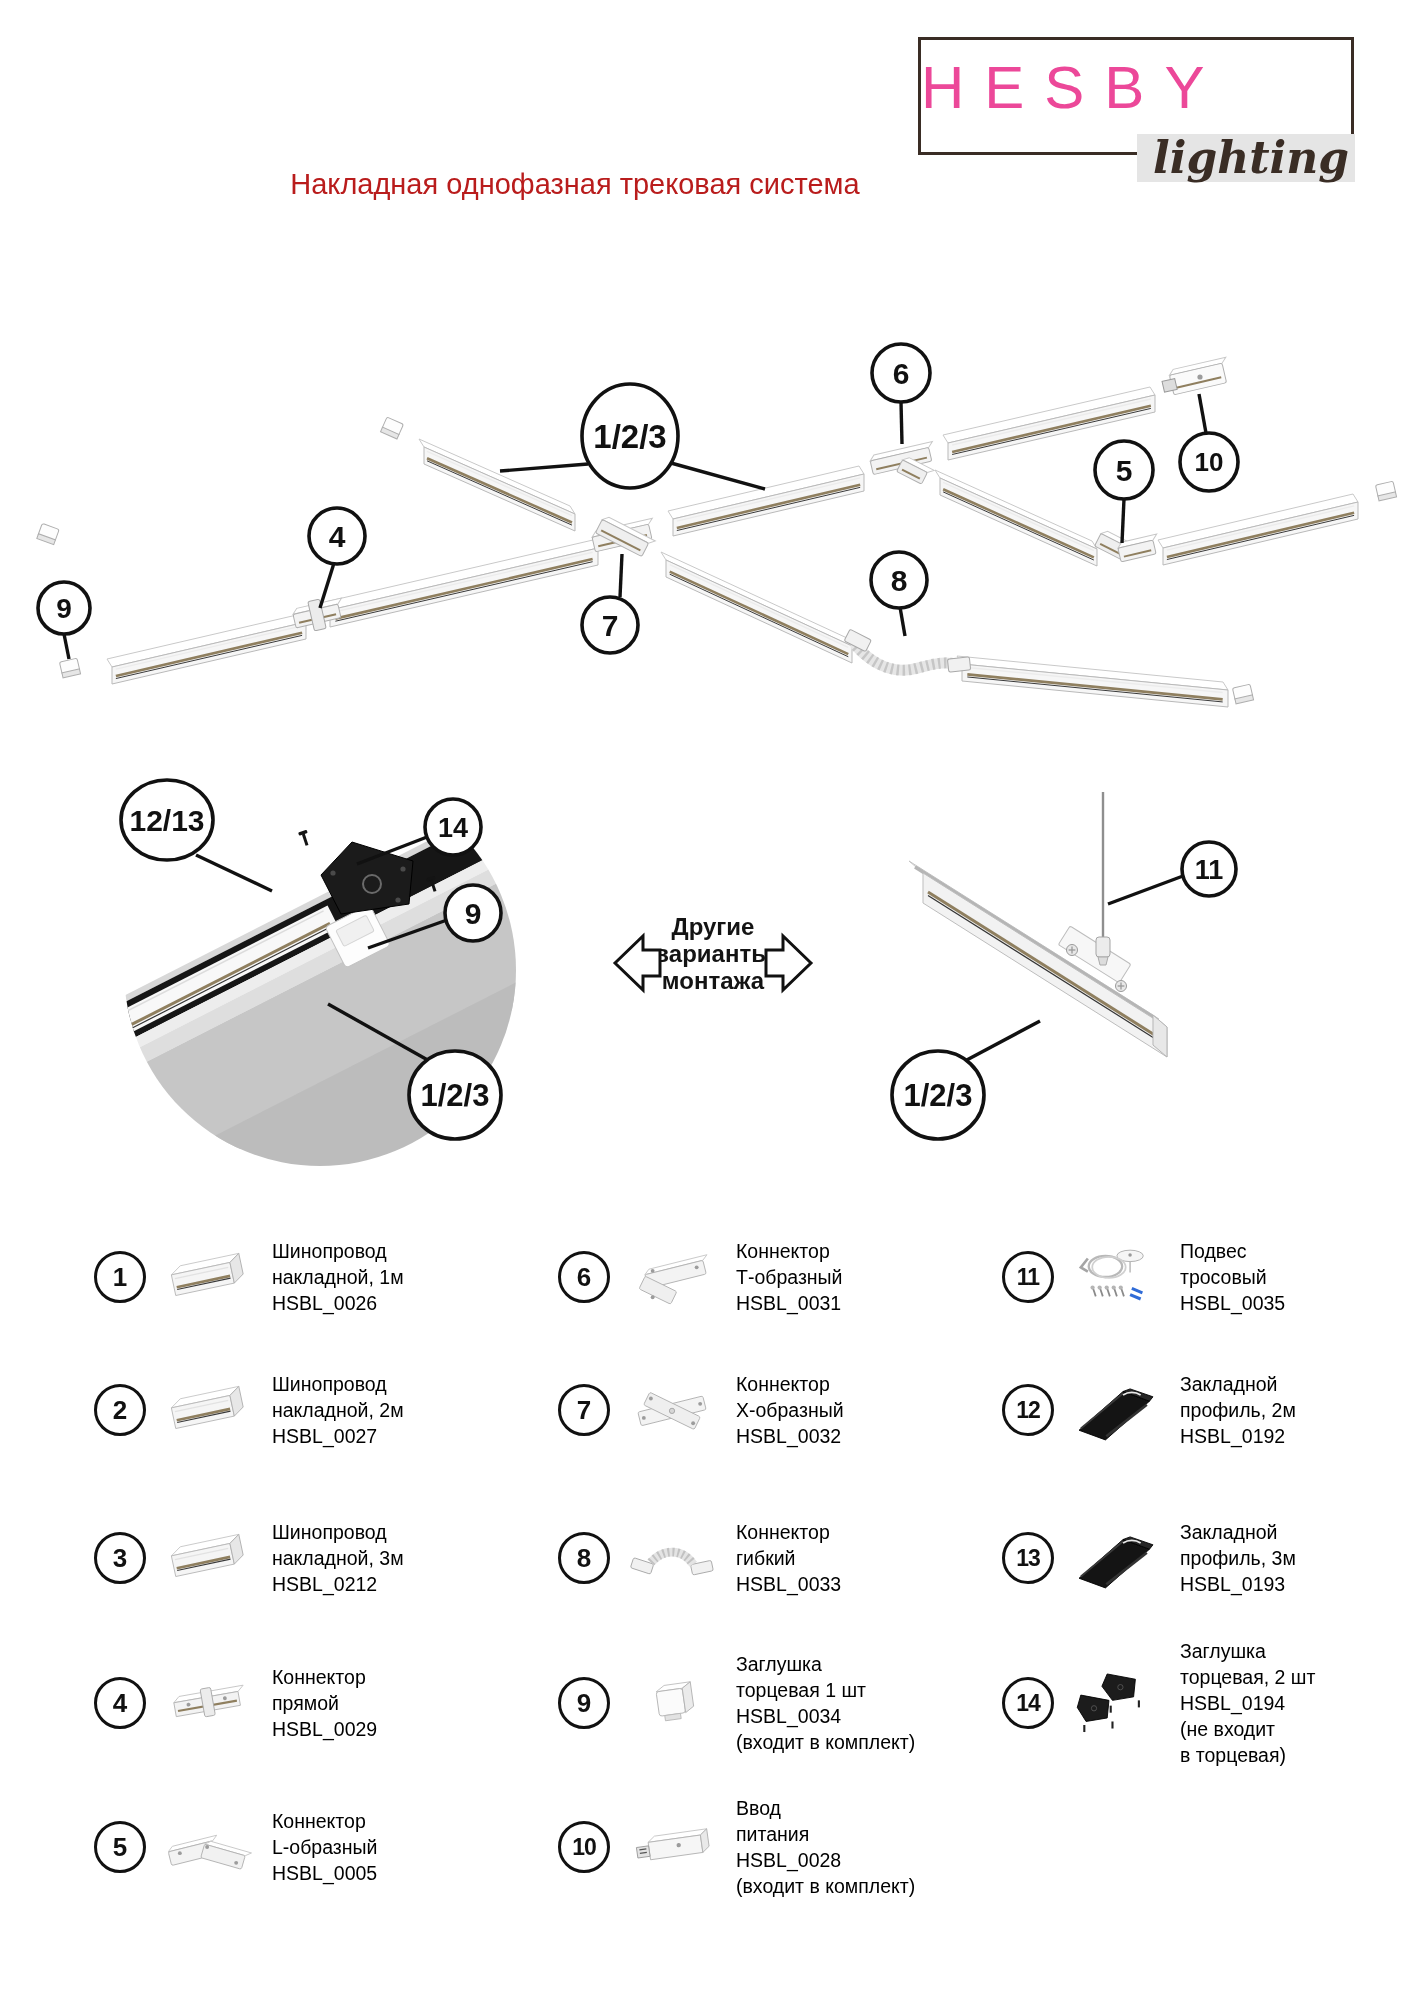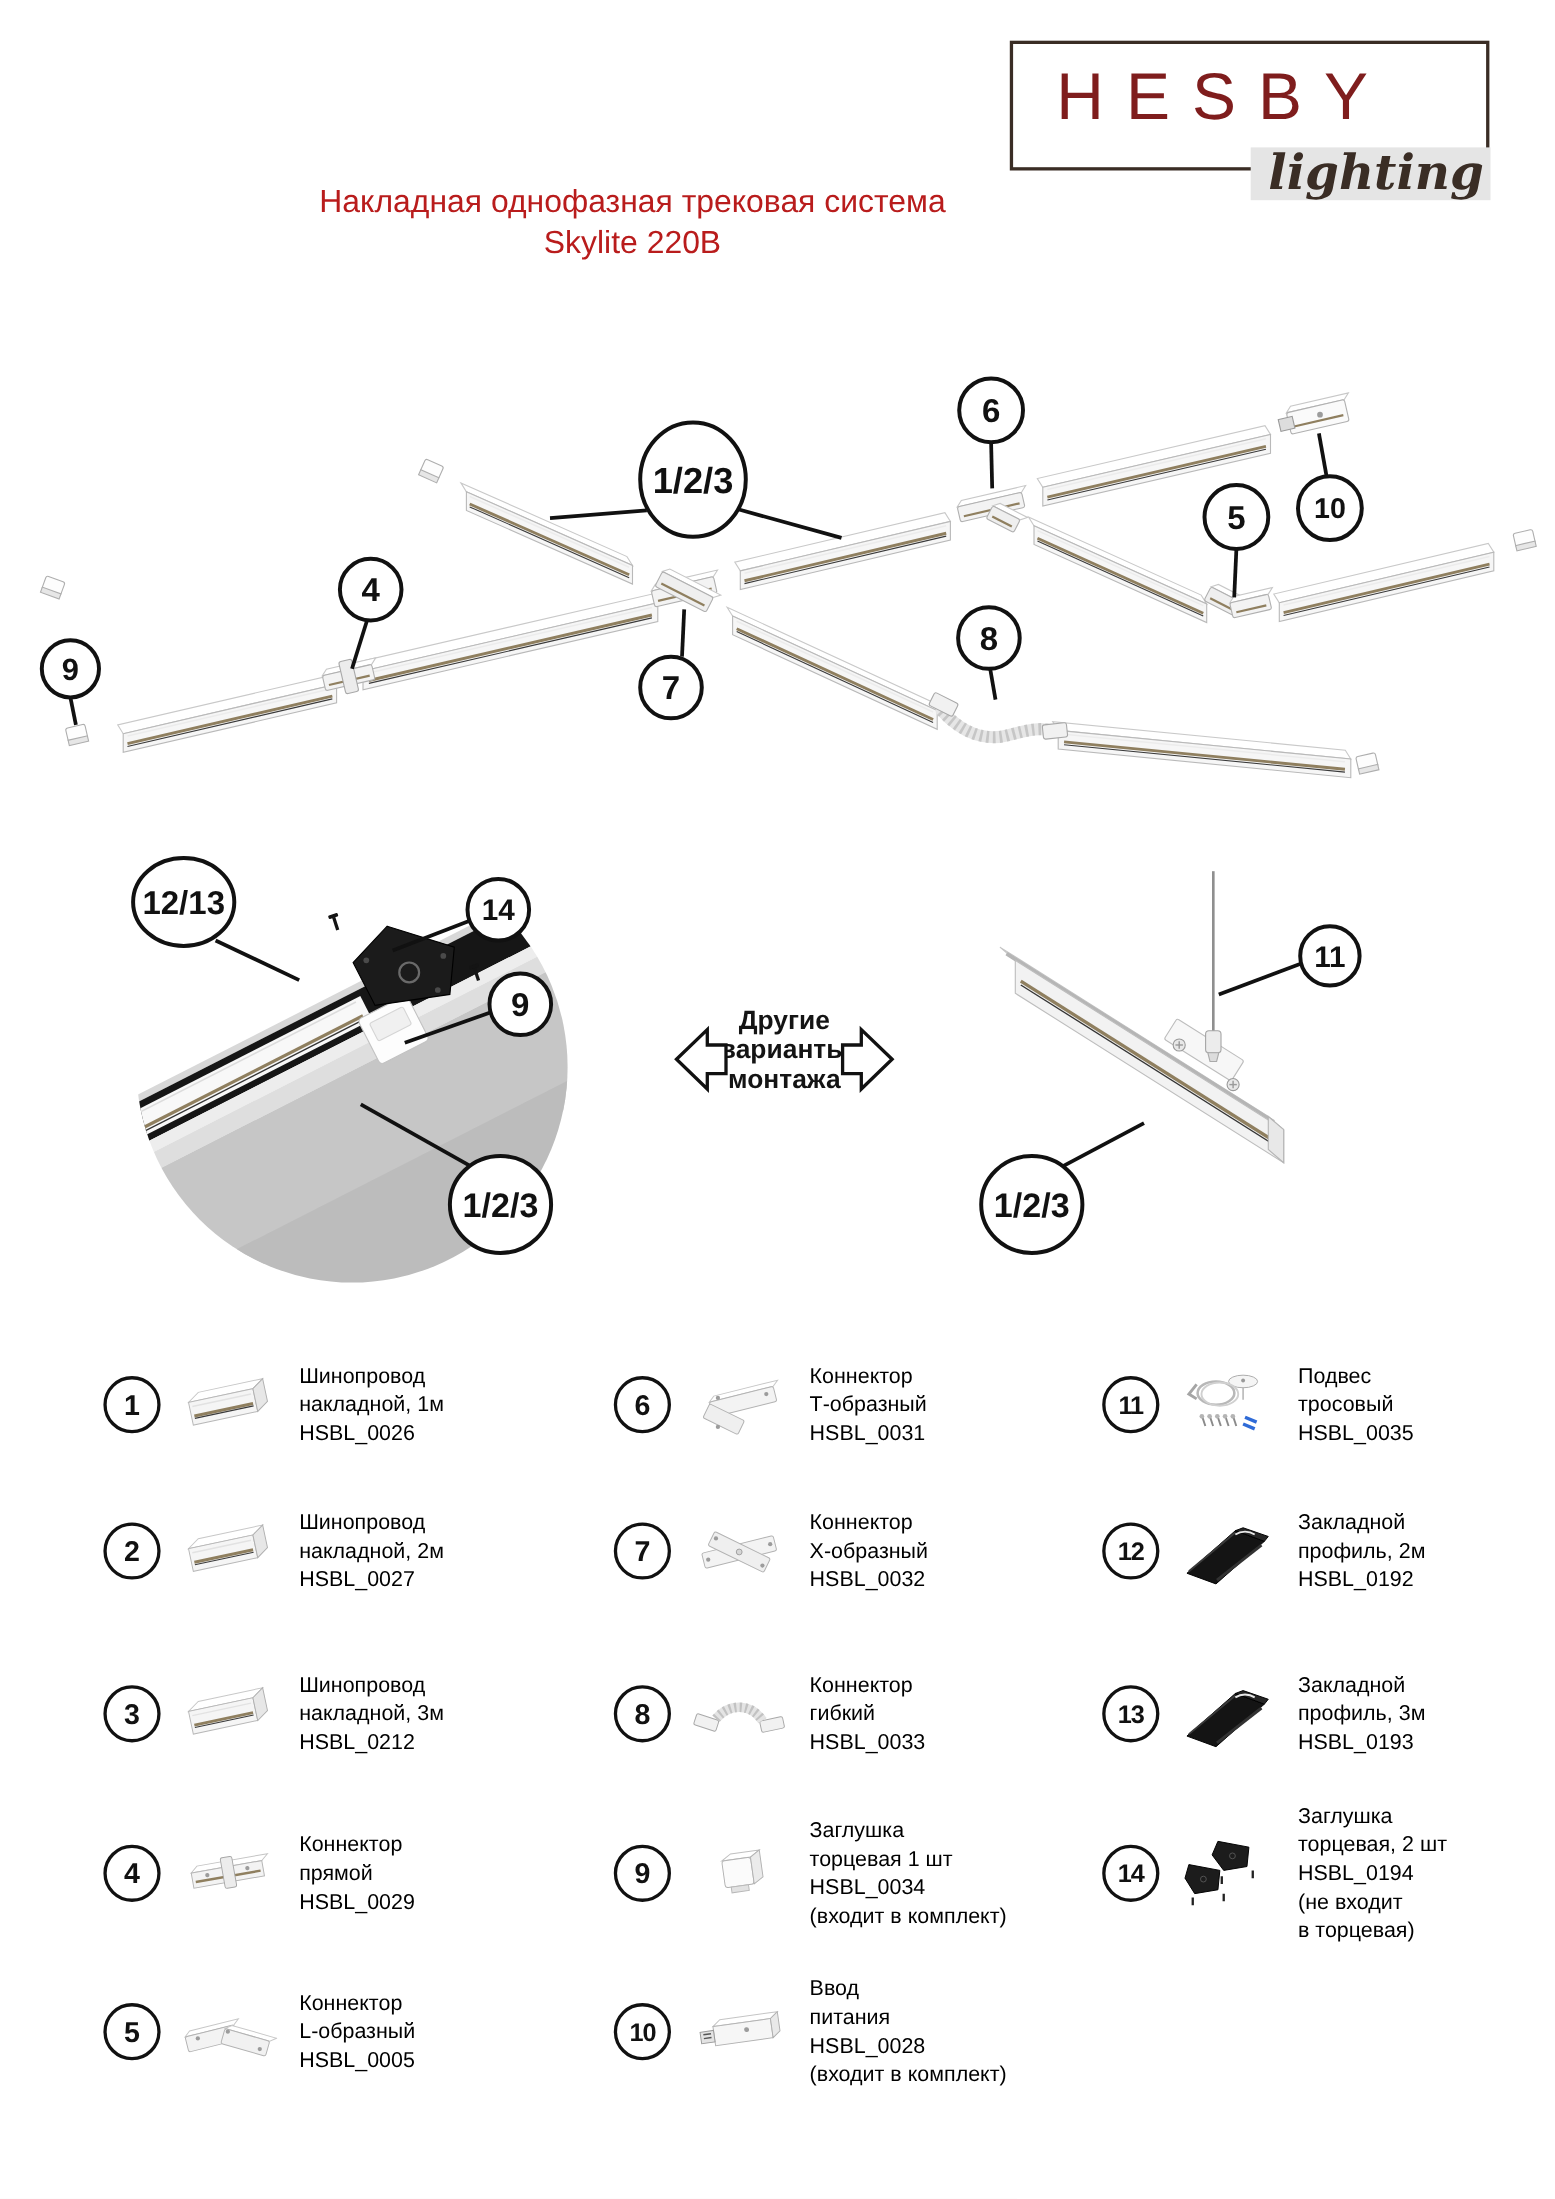--- a/index.html
+++ b/index.html
@@ -1,22 +1,22 @@
 <!DOCTYPE html>
 <html><head>
 <meta charset="utf-8">
 <style>
   html,body{margin:0;padding:0;background:#e8e8e8;}
   .page{position:relative;width:1414px;height:1999px;background:#ffffff;overflow:hidden;
         font-family:"Liberation Sans",sans-serif;color:#111;}
   
   .logo-box{position:absolute;left:918px;top:37px;width:436px;height:118px;
             border:3px solid #3a2d25;box-sizing:border-box;}
-  .brand{margin-top:20px;text-align:center;padding-right:48px;
-         font-size:60px;font-weight:500;letter-spacing:20px;color:#7f1d1d;line-height:56px;}
+  .brand{margin-top:20px;text-align:left;padding-right:48px;
+         font-size:60px;font-weight:500;letter-spacing:20px;color:#ec4899;line-height:56px;}
   .lighting{position:absolute;right:-4px;bottom:-30px;background:#e5e5e5;padding:0 6px 0 16px;
             font-family:"DejaVu Serif",serif;font-style:italic;font-weight:600;
             font-size:44px;color:#3a2d25;line-height:48px;}
   
   .title{position:absolute;left:0;top:166px;width:1150px;text-align:center;
          font-size:29px;font-weight:500;line-height:37px;color:#b91c1c;}
   
   #diagram-svg{position:absolute;left:0;top:0;}
   svg{font-family:"Liberation Sans",sans-serif;}
   
@@ -34,21 +34,20 @@
 
 <div class="page">
 
   <div class="logo-box">
     <div class="brand">HESBY</div>
     <div class="lighting">lighting</div>
   </div>
 
   <div class="title">
     <div>Накладная однофазная трековая система</div>
-    <div>Skylite 220В</div>
   </div>
 
   <svg id="diagram-svg" width="1414" height="1200" viewBox="0 0 1414 1200">
       <g>
         <polygon points="424,447 575,514 570,506 419,439" fill="#ffffff" stroke="#c9c9c9" stroke-width="1"></polygon>
         <polygon points="424,447 575,514 575,531 424,464" fill="#f6f6f6" stroke="#b9b9b9" stroke-width="1"></polygon>
         <line x1="427.02" y1="451.34" x2="571.98" y2="515.66" stroke="#ececec" stroke-width="1.4"></line>
         <line x1="427.02" y1="458.2" x2="571.98" y2="522.52" stroke="#8f7f5f" stroke-width="2.6"></line>
         <line x1="427.02" y1="460.8" x2="571.98" y2="525.12" stroke="#3a3a3a" stroke-width="1"></line>
       </g>

